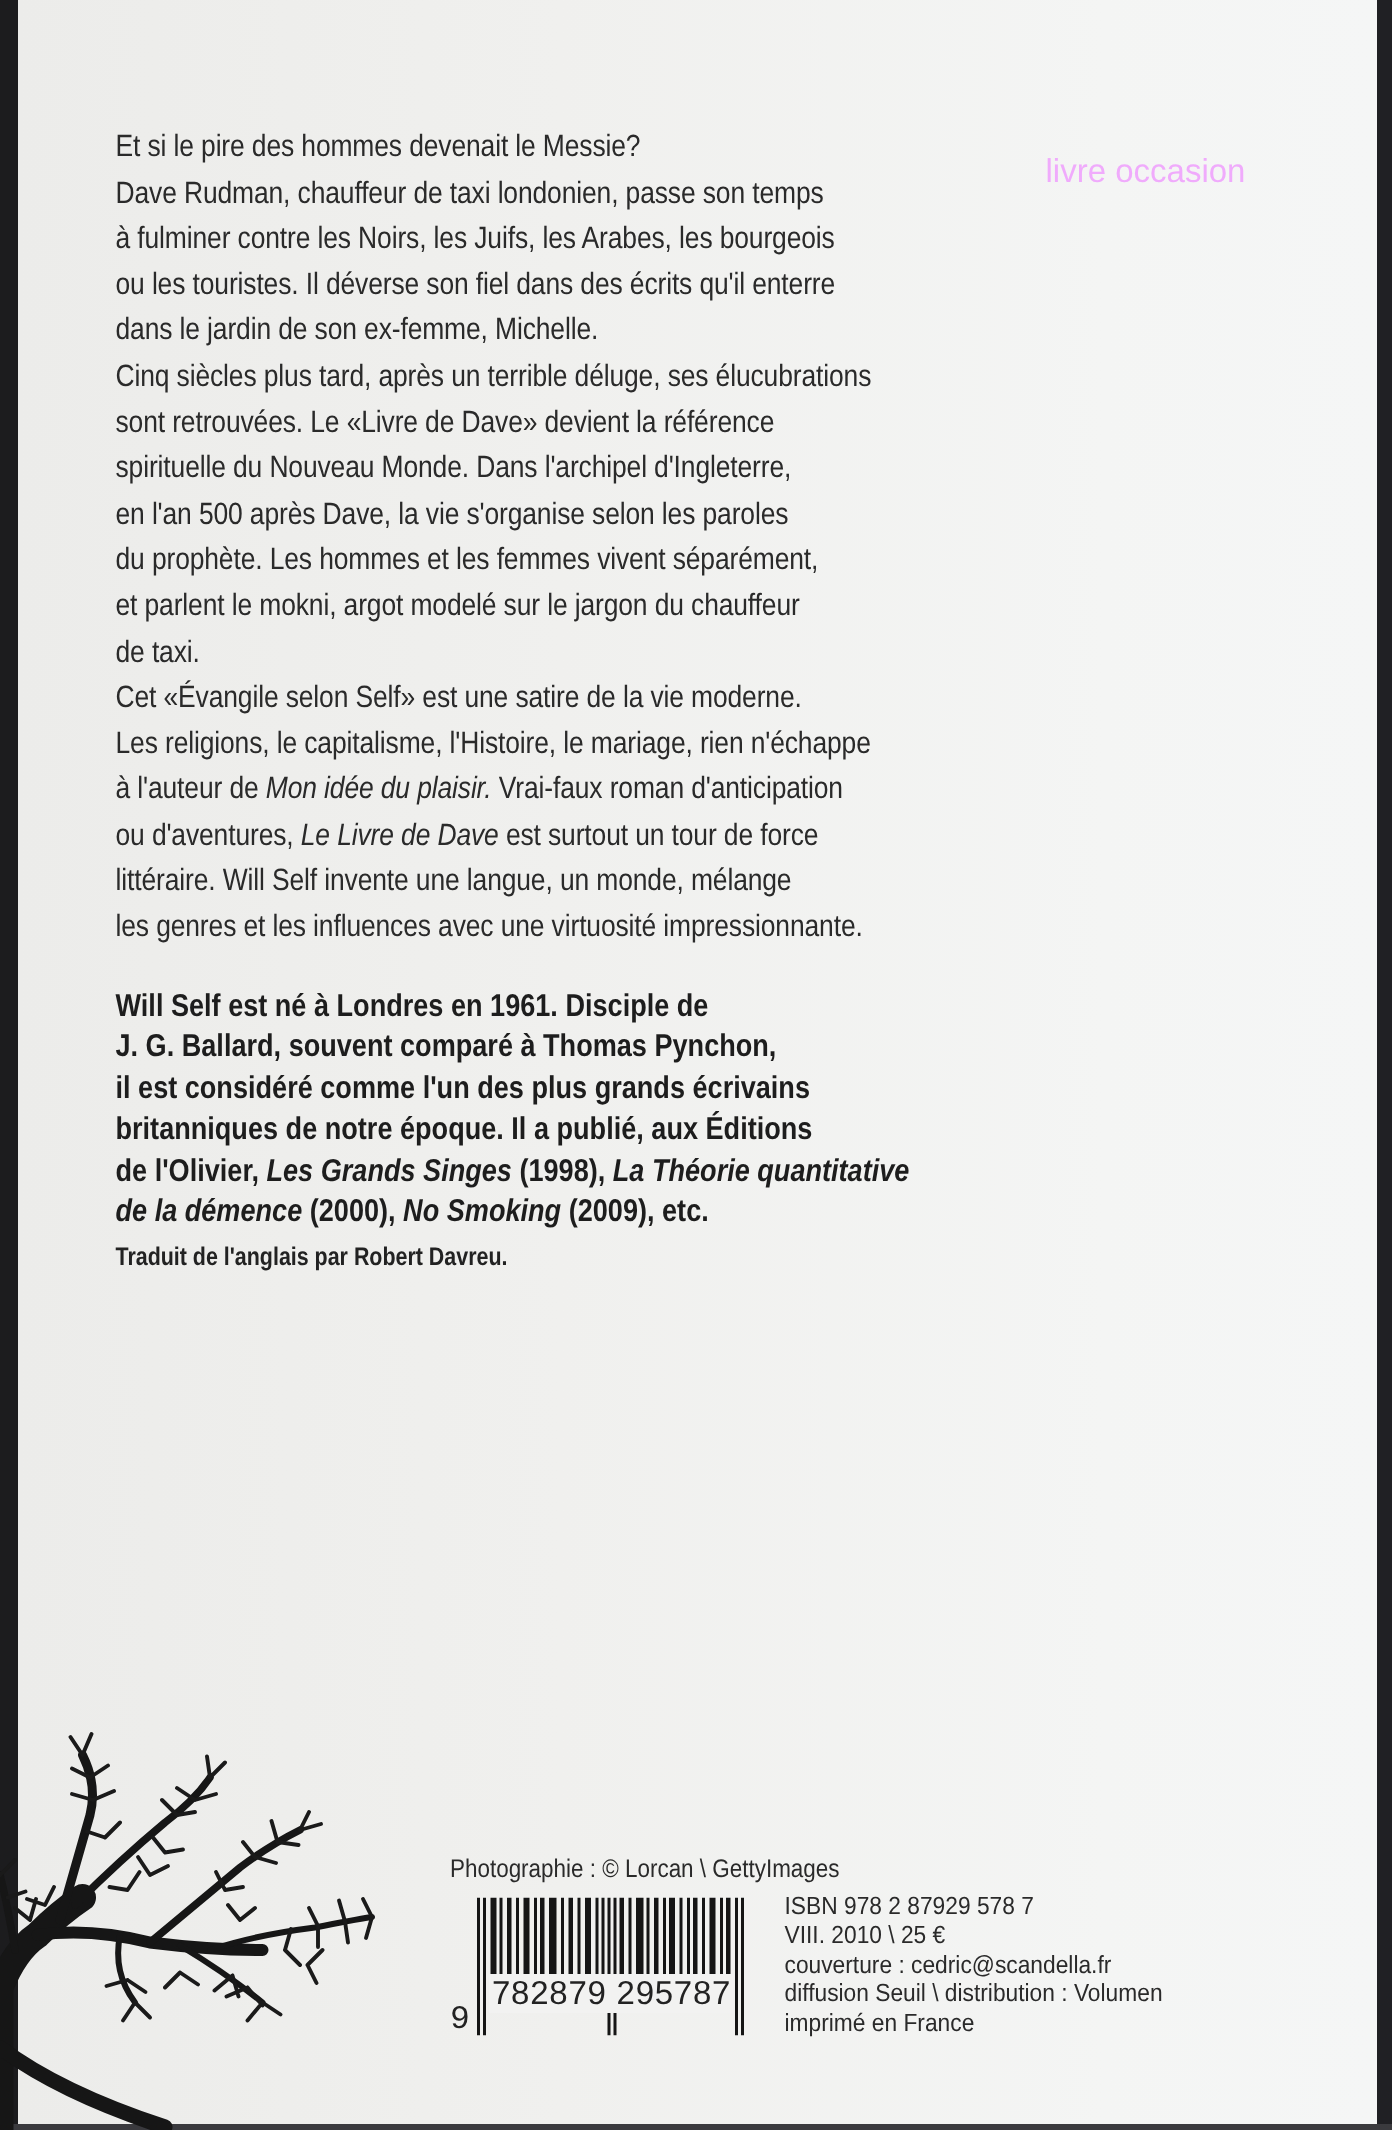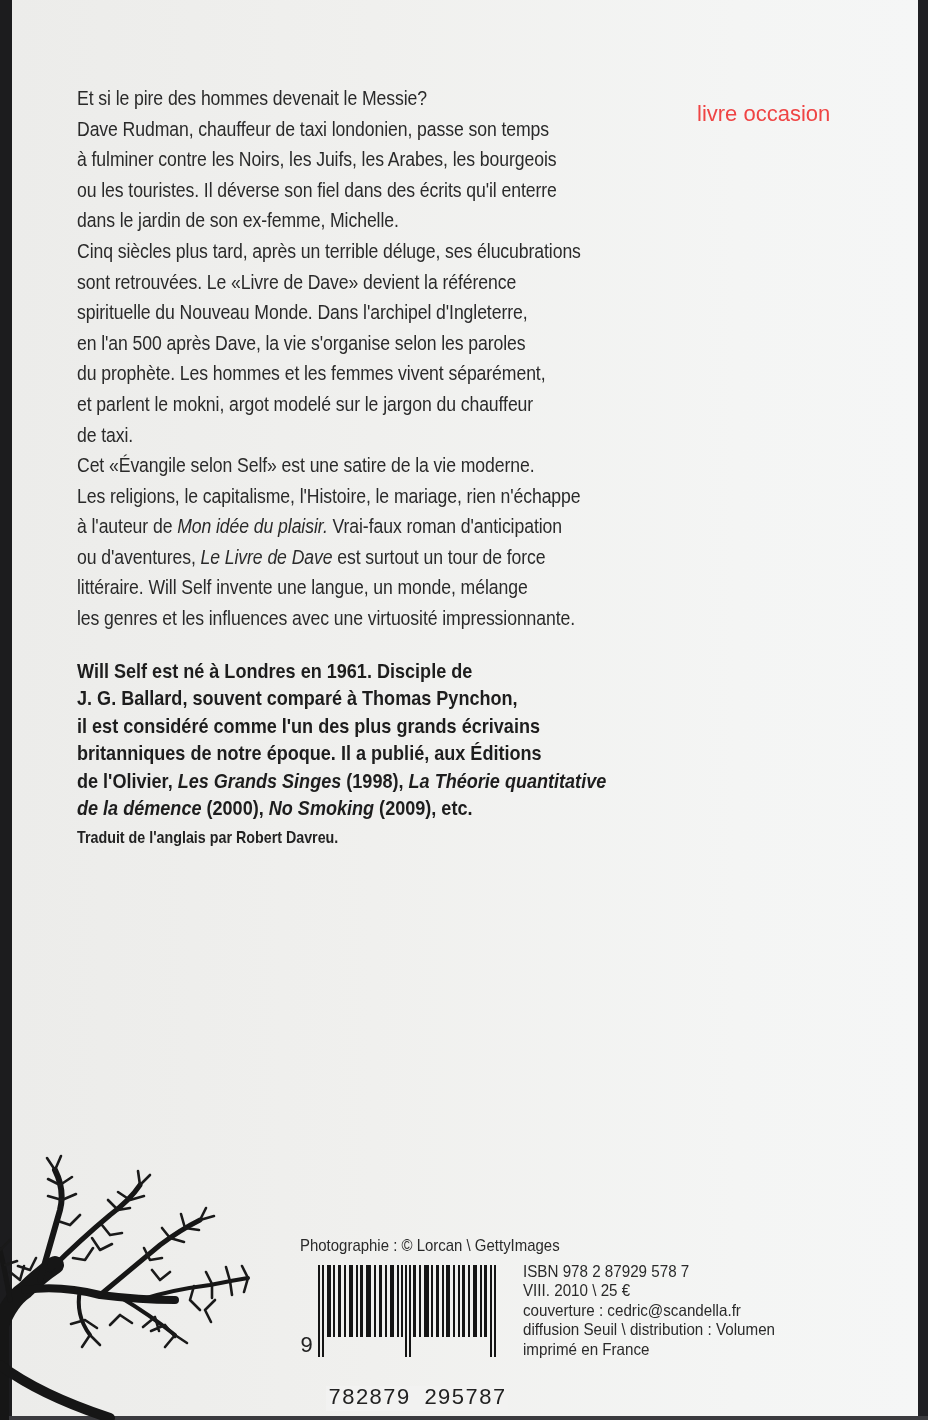--- a/index.html
+++ b/index.html
@@ -41,37 +41,37 @@
   }
   .bio .line { display: block; }
   .credit-translation {
     position: absolute; left: 77px; top: 828px;
     color: #222; font-size: 17px; font-weight: bold;
     transform: scaleX(0.84); transform-origin: left top; white-space: nowrap;
   }
   em { font-style: italic; }
   .stamp {
     position: absolute; left: 697px; top: 101px;
-    color: #ef4444; font-size: 22px; white-space: nowrap;
+    color: #f0abfc; font-size: 22px; white-space: nowrap;
   }
   .photo-credit {
     position: absolute; left: 300px; top: 1236px;
     color: #2a2a2a; font-size: 17px; white-space: nowrap;
     transform: scaleX(0.88); transform-origin: left top;
   }
   .barcode {
     position: absolute; left: 318px; top: 1265px; width: 180px; height: 92px;
   }
   .barcode-lead-digit {
     position: absolute; left: 300px; top: 1334px;
     font-family: "Liberation Mono", monospace; color: #222; font-size: 22px;
   }
   .barcode-digits {
-    position: absolute; left: 326px; top: 1386px;
-    font-family: Liberation Mono, monospace; color: #222; font-size: 22px;
+    position: absolute; left: 326px; top: 1316px;
+    font-family: Liberation Sans, sans-serif; color: #222; font-size: 22px;
     letter-spacing: 0.5px; background: #f2f2f1; padding: 0 2px; white-space: nowrap;
   }
   .pubinfo {
     position: absolute; left: 523px; top: 1262px; margin: 0;
     color: #2a2a2a; font-size: 16.5px; line-height: 19.4px;
     transform: scaleX(0.92); transform-origin: left top; white-space: nowrap;
   }
   .pubinfo .line { display: block; }
   .tree { position: absolute; left: 0; top: 1150px; width: 260px; height: 270px; }
 </style>

